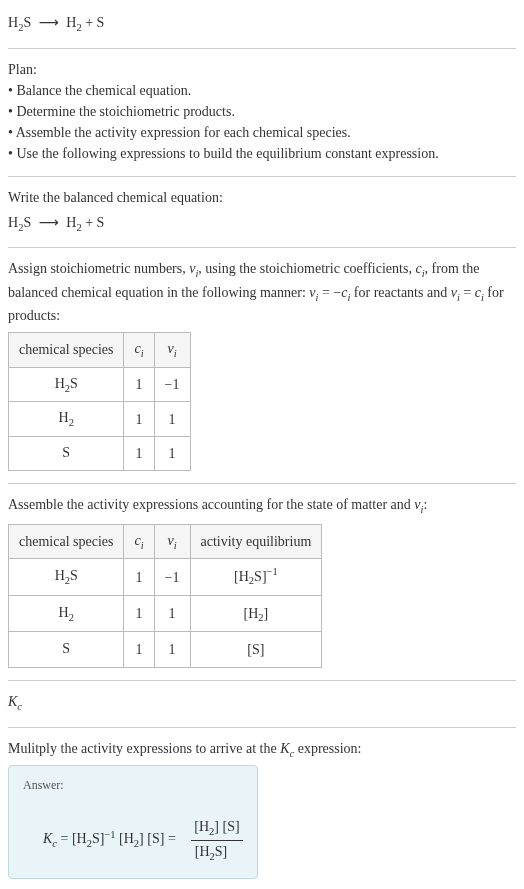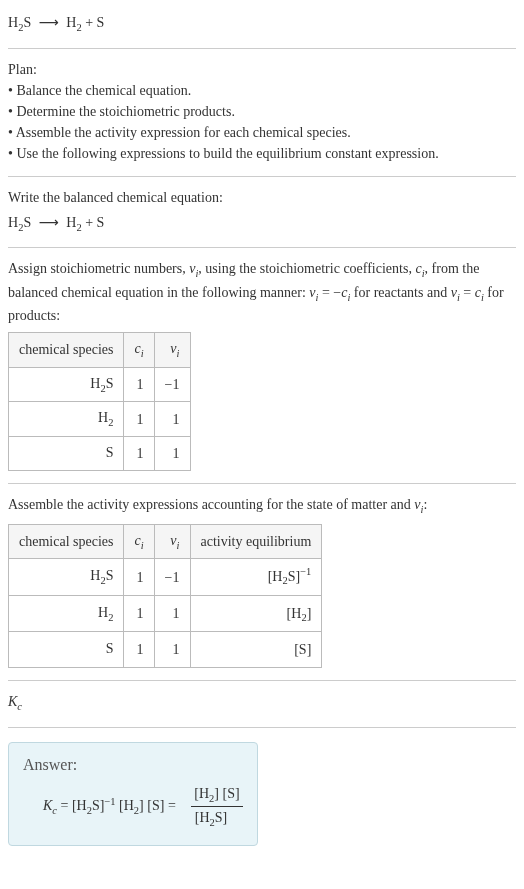--- a/index.html
+++ b/index.html
@@ -39,38 +39,38 @@
     .italic {
       font-style: italic;
     }
     table {
       border-collapse: collapse;
       margin: 6px 0;
     }
     th, td {
       border: 1px solid #bbb;
       padding: 5px 10px;
-      text-align: right;
+      text-align: center;
       font-weight: normal;
     }
     th {
       background: #f5f5f5;
     }
     .answer-box {
       background: #e8f4f8;
       border: 1px solid #c0d8e0;
       border-radius: 4px;
       padding: 10px 14px;
       display: inline-block;
       margin-top: 4px;
     }
     .answer-label {
-      font-size: 16px;
+      font-size: 12px;
       color: #555;
-      margin-bottom: 6px;
+      margin-bottom: 22px;
     }
     .fraction {
       display: inline-block;
       vertical-align: middle;
       text-align: center;
     }
     .fraction .num {
       display: block;
       border-bottom: 1px solid #333;
       padding: 0 3px;
@@ -198,19 +198,22 @@
 
 <div class="section">
   <div class="equation">
     <span class="italic">K</span><sub class="italic">c</sub>
   </div>
 </div>
 
 <hr class="hr">
 
 <div class="section">
+  <div>
+    <span>Mulitply the activity expressions to arrive at the </span><span class="italic">K</span><sub class="italic">c</sub><span> expression:</span>
+  </div>
   <div class="answer-box">
     <div class="answer-label">Answer:</div>
     <div class="equation" style="padding-left:20px;">
       <span class="italic">K</span><sub class="italic">c</sub><span> = </span><span>[H</span><sub>2</sub><span>S]</span><sup>−1</sup><span> </span><span>[H</span><sub>2</sub><span>]</span><span> </span><span>[S]</span><span> = </span><span class="fraction"><span class="num"><span>[H</span><sub>2</sub><span>] [S]</span></span><span class="den"><span>[H</span><sub>2</sub><span>S]</span></span></span>
     </div>
   </div>
 </div>
 
 </body></html>

